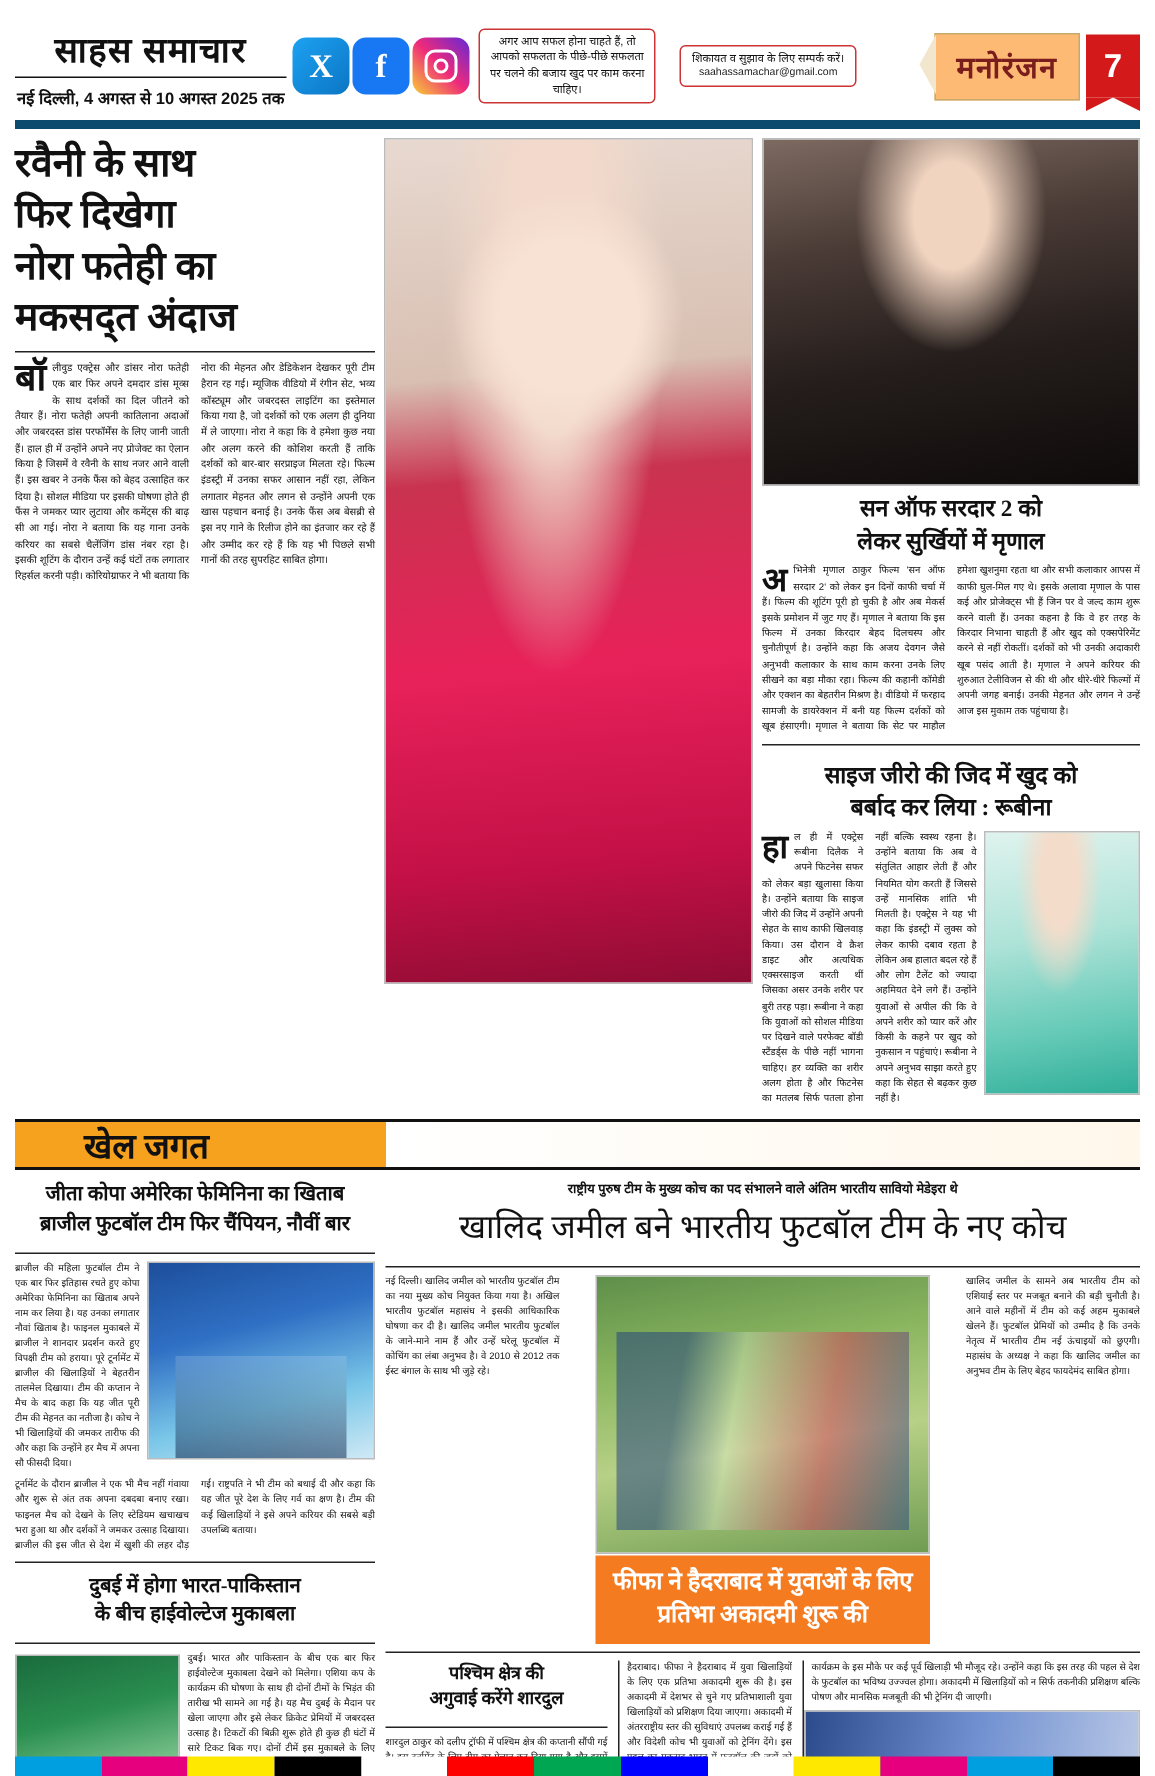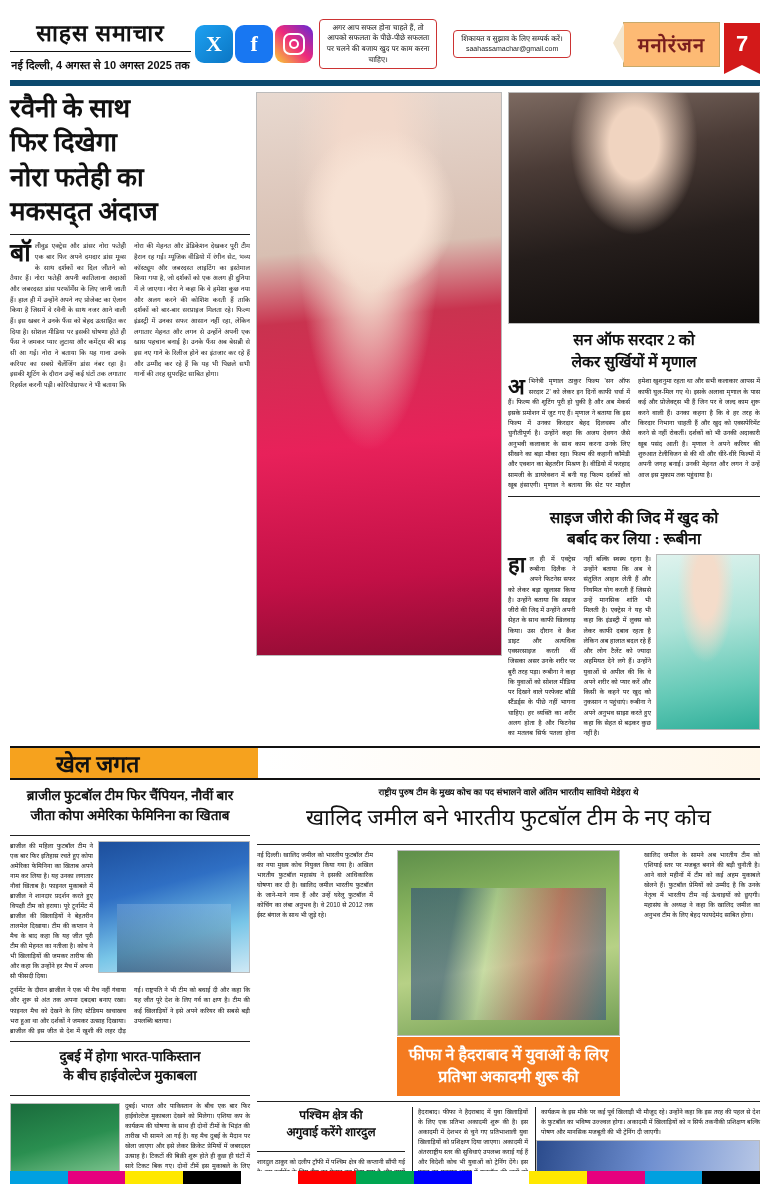--- a/index.html
+++ b/index.html
@@ -294,22 +294,22 @@
 
   <div class="sports-banner">
     <div class="strip"></div>
     <div class="label" style="position:relative;z-index:2">खेल जगत</div>
   </div>
 
   <div class="sports">
 
     <div class="col-a">
       <div class="s-head">
+        <div>जीता कोपा अमेरिका फेमिनिना का खिताब</div>
         <div>ब्राजील फुटबॉल टीम फिर चैंपियन, नौवीं बार</div>
-        <div>जीता कोपा अमेरिका फेमिनिना का खिताब</div>
       </div>
       <div class="rule"></div>
       <div>
         <div class="photo photo-team"></div>
         <div class="s-body">ब्राजील की महिला फुटबॉल टीम ने एक बार फिर इतिहास रचते हुए कोपा अमेरिका फेमिनिना का खिताब अपने नाम कर लिया है। यह उनका लगातार नौवां खिताब है। फाइनल मुकाबले में ब्राजील ने शानदार प्रदर्शन करते हुए विपक्षी टीम को हराया। पूरे टूर्नामेंट में ब्राजील की खिलाड़ियों ने बेहतरीन तालमेल दिखाया। टीम की कप्तान ने मैच के बाद कहा कि यह जीत पूरी टीम की मेहनत का नतीजा है। कोच ने भी खिलाड़ियों की जमकर तारीफ की और कहा कि उन्होंने हर मैच में अपना सौ फीसदी दिया।</div>
       </div>
       <div class="s-body cols2" style="margin-top:4px">टूर्नामेंट के दौरान ब्राजील ने एक भी मैच नहीं गंवाया और शुरू से अंत तक अपना दबदबा बनाए रखा। फाइनल मैच को देखने के लिए स्टेडियम खचाखच भरा हुआ था और दर्शकों ने जमकर उत्साह दिखाया। ब्राजील की इस जीत से देश में खुशी की लहर दौड़ गई। राष्ट्रपति ने भी टीम को बधाई दी और कहा कि यह जीत पूरे देश के लिए गर्व का क्षण है। टीम की कई खिलाड़ियों ने इसे अपने करियर की सबसे बड़ी उपलब्धि बताया।</div>
 
       <div class="rule"></div>
       <div class="s-head">

